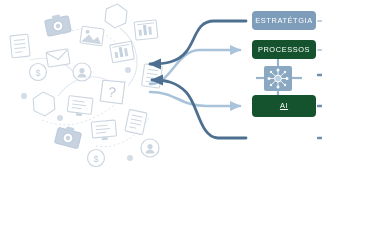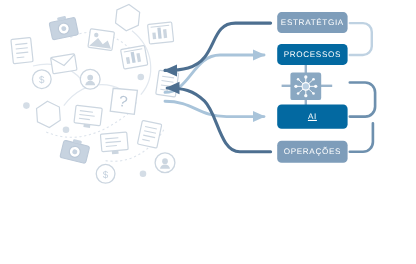--- a/index.html
+++ b/index.html
@@ -1,26 +1,26 @@
 <!DOCTYPE html>
 <html><head>
 <meta charset="utf-8">
 <style>
   html,body{margin:0;padding:0;background:#ffffff;}
   body{width:378px;height:170px;overflow:hidden;
        font-family:"Liberation Sans","DejaVu Sans",sans-serif;}
-  #stage{position:relative;width:322px;height:170px;background:#ffffff;overflow:hidden;padding-left:28px;}
+  #stage{position:relative;width:322px;height:170px;background:#ffffff;overflow:hidden;}
   #collage,#wires{position:absolute;left:0;top:0;width:378px;height:170px;}
   #collage{opacity:1;}
   .box{position:absolute;border-radius:4px;display:flex;align-items:center;
        justify-content:center;color:#ffffff;letter-spacing:.6px;
        font-size:7.4px;font-weight:400;text-align:center;line-height:1;
        white-space:nowrap;}
   .box.dark{background:#7e9dba;}
-  .box.light{background:#0369a1;}
+  .box.light{background:#14532d;}
   #box-estrategia{left:252px;top:11px;width:64px;height:19px;}
   #box-processos{left:252px;top:40px;width:64px;height:19px;}
   #box-ai{left:252px;top:95px;width:64px;height:22px;text-decoration:underline;}
   #box-operacoes{left:252px;top:128px;width:64px;height:20px;}
   #hub{position:absolute;left:264px;top:66px;width:28px;height:25px;
        background:#8aa8c2;border-radius:2px;}
   #hub svg{display:block;}
 </style>
 </head>
 <body>
@@ -195,17 +195,14 @@
 
   <div class="box dark" id="box-estrategia">
     <span>ESTRATÉTGIA</span>
   </div>
   <div class="box light" id="box-processos">
     <span>PROCESSOS</span>
   </div>
   <div class="box light" id="box-ai">
     <span>AI</span>
   </div>
-  <div class="box dark" id="box-operacoes">
-    <span>OPERAÇÕES</span>
-  </div>
 
 </div>
 
 </body></html>

